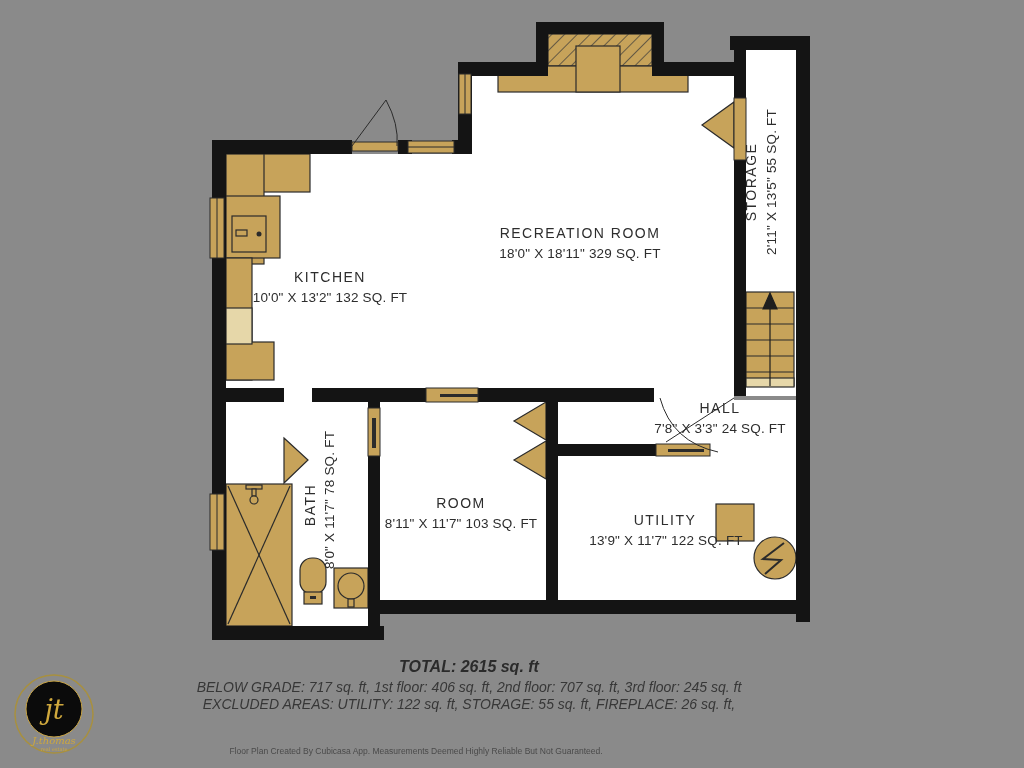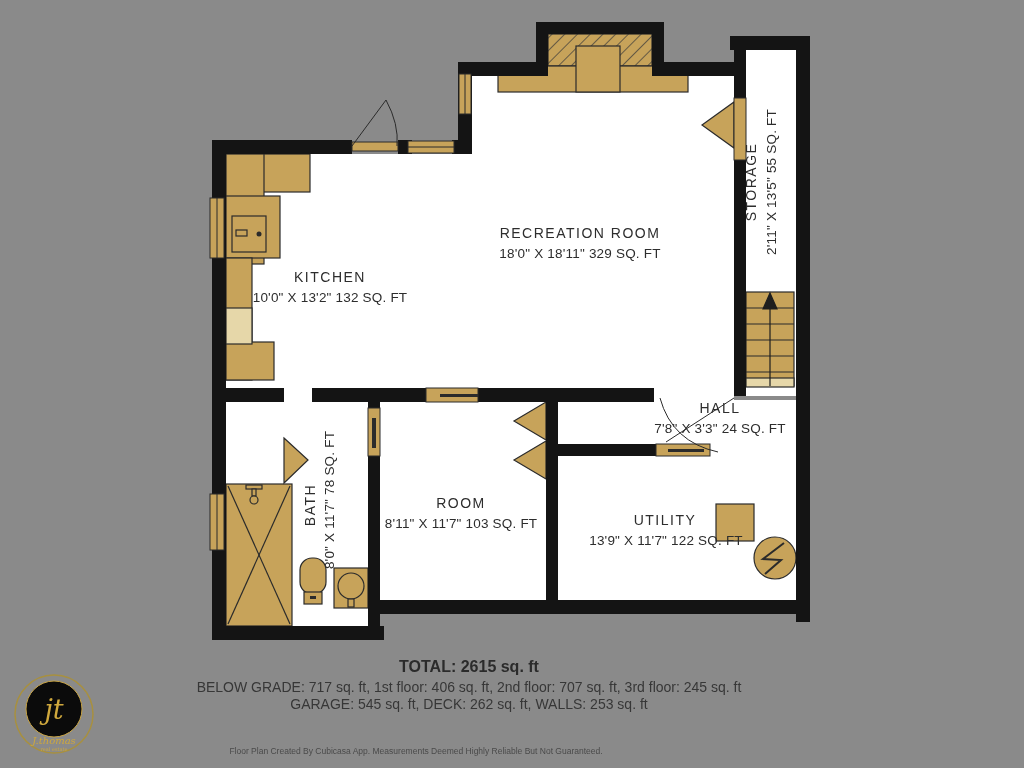--- a/index.html
+++ b/index.html
@@ -1,21 +1,21 @@
 <!DOCTYPE html>
 <html><head>
 <meta charset="utf-8">
 <style>
   html,body{margin:0;padding:0;}
   body{width:1024px;height:768px;overflow:hidden;font-family:"Liberation Sans",sans-serif;}
   .stage{position:relative;width:1024px;height:768px;background:#8a8a8a;}
   .plan-svg{position:absolute;left:0;top:0;}
   .label{fill:#2d2d2d;letter-spacing:1.5px;font-size:14px;font-family:"Liberation Sans",sans-serif;}
   .dims{fill:#2d2d2d;letter-spacing:0.2px;font-size:13.5px;font-family:"Liberation Sans",sans-serif;}
-  .summary{position:absolute;top:658px;left:0;width:938px;text-align:center;color:#333333;}
+  .summary{position:absolute;top:658px;left:0;width:938px;text-align:center;color:#333333;font-style:italic;}
   .summary .total{font-size:16px;font-weight:bold;color:#2b2b2b;margin-bottom:3px;}
   .summary .line{font-size:14px;line-height:17px;color:#373737;}
   .disclaimer{position:absolute;top:746px;left:0;width:832px;text-align:center;font-size:8.5px;color:#4a4a4a;}
   .logo{position:absolute;left:12px;top:672px;}
   .logo text{font-family:"DejaVu Serif",serif;}
 </style>
 </head>
 <body>
 
 <div class="stage">
@@ -194,21 +194,21 @@
       <text class="dims" x="461" y="528">8'11" X 11'7" 103 SQ. FT</text>
 
       <text class="label" x="665" y="525">UTILITY</text>
       <text class="dims" x="666" y="545">13'9" X 11'7" 122 SQ. FT</text>
     </g>
   </svg>
 
   <div class="summary">
     <div class="total">TOTAL: 2615 sq. ft</div>
     <div class="line">BELOW GRADE: 717 sq. ft, 1st floor: 406 sq. ft, 2nd floor: 707 sq. ft, 3rd floor: 245 sq. ft</div>
-    <div class="line">GARAGE: 545 sq. ft, DECK: 262 sq. ft, WALLS: 253 sq. ft</div>
+    <div class="line">EXCLUDED AREAS: UTILITY: 122 sq. ft, STORAGE: 55 sq. ft, FIREPLACE: 26 sq. ft,</div>
   </div>
   <div class="disclaimer">Floor Plan Created By Cubicasa App. Measurements Deemed Highly Reliable But Not Guaranteed.</div>
 
   <svg class="logo" width="84" height="84" viewBox="0 0 84 84">
     <circle cx="42" cy="42" r="39" fill="none" stroke="#a8903f" stroke-width="1.5"></circle>
     <circle cx="42" cy="37" r="28" fill="#0b0b0b" stroke="#c9a443" stroke-width="1"></circle>
     <text x="42" y="47" text-anchor="middle" font-size="27" font-style="italic" fill="#cfa83d">jt</text>
     <text x="42" y="72" text-anchor="middle" font-size="10" font-style="italic" fill="#cfa83d">J.thomas</text>
     <text x="42" y="79" text-anchor="middle" font-size="5" fill="#cfa83d">real estate</text>
   </svg>

